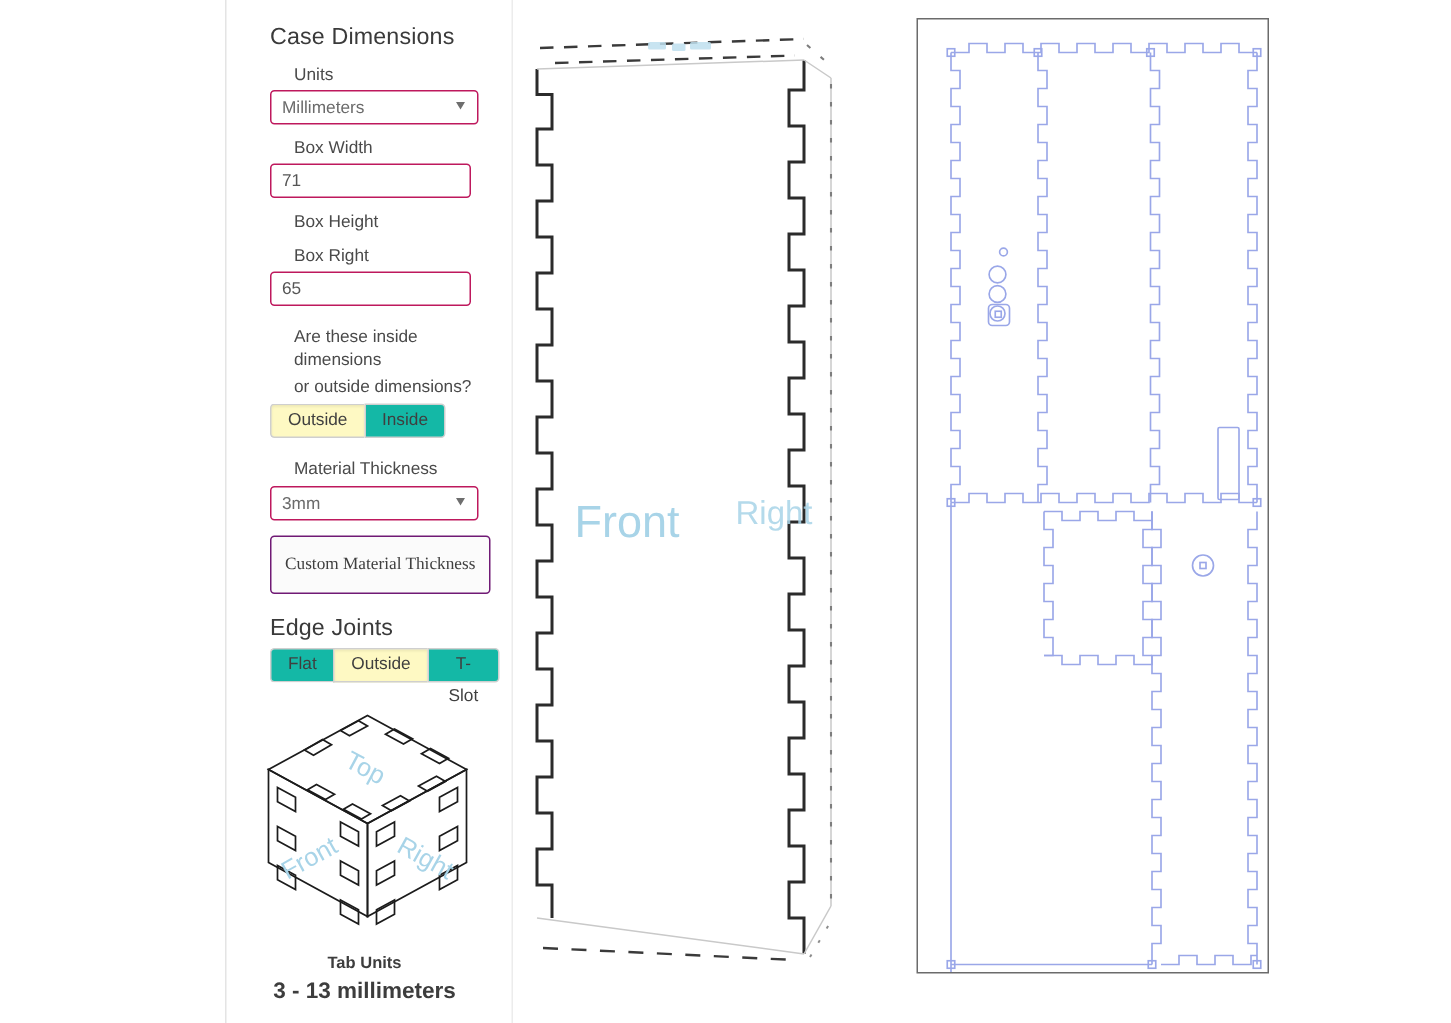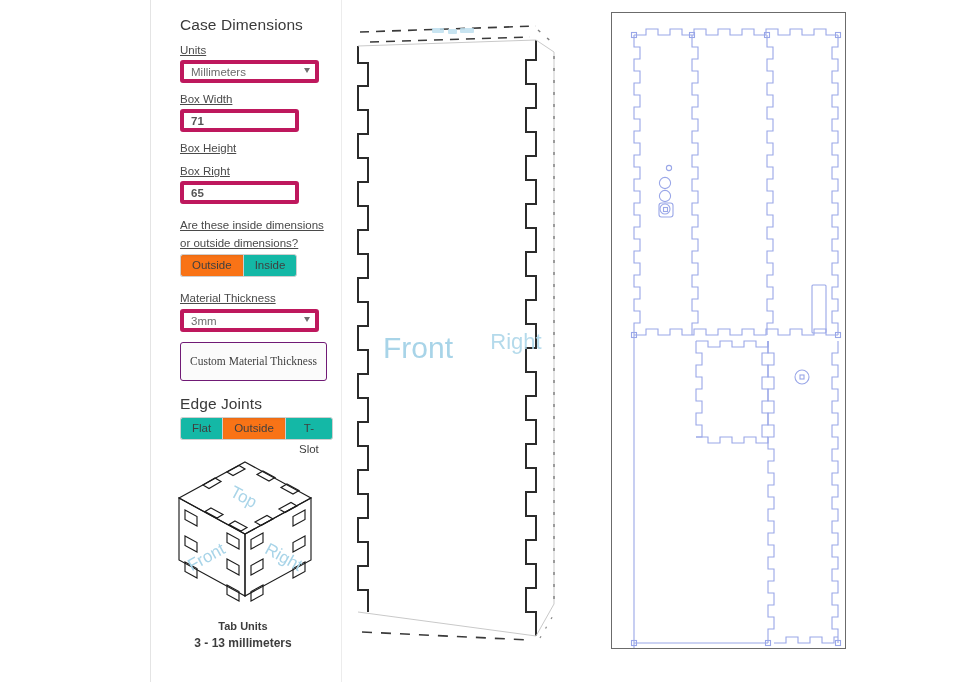--- a/index.html
+++ b/index.html
@@ -15,59 +15,59 @@
     position:absolute;left:150px;top:0;width:192px;height:682px;
     background:#ffffff;border-left:1px solid #e4e4e4;border-right:1px solid #ececec;
     box-sizing:border-box;padding:0 8px;
   }
   .sect-title{
     font-size:15.5px;color:#3a3a3a;font-weight:400;letter-spacing:.1px;
     margin:16px 0 6px 0;padding-left:21px;
   }
   .fld{padding-left:21px;}
   .lbl{
-    font-size:11.5px;color:#4a4a4a;margin:9px 0 3px 0;line-height:14px;text-decoration:underline;
+    font-size:11.5px;color:#4a4a4a;margin:9px 0 3px 16px;line-height:14px;
   }
   .lbl.multi{margin-top:14px;line-height:15px;}
   select.ctl,input.ctl{
     -webkit-appearance:none;appearance:none;
     box-sizing:border-box;width:139px;height:23px;
-    border:4px solid #be185d;border-radius:3px;background:#fff;
+    border:1px solid #be185d;border-radius:3px;background:#fff;
     font-family:"Liberation Sans",sans-serif;font-size:11.5px;color:#6b6b6b;
     padding:0 7px;outline:none;
   }
-  input.ctl{color:#555;width:119px;font-weight:bold;}
+  input.ctl{color:#555;width:134px;}
   .selwrap{position:relative;display:inline-block;}
   .selwrap .caret{
     position:absolute;right:9px;top:8px;pointer-events:none;
     width:0;height:0;border-left:3.5px solid transparent;border-right:3.5px solid transparent;
     border-top:5px solid #6e6e6e;
   }
   .btngrp{display:flex;margin-top:4px;}
   .btngrp .gbtn{
     box-sizing:border-box;height:23px;line-height:21px;
     border:1px solid #cfcfcf;background:#14b8a6;color:#3f3f3f;
     font-family:"Liberation Sans",sans-serif;font-size:11.5px;
     padding:0 11px;margin:0;cursor:pointer;border-right-width:0;
   }
   .btngrp .gbtn:first-child{border-radius:3px 0 0 3px;}
   .btngrp .gbtn:last-child{border-radius:0 3px 3px 0;border-right-width:1px;}
-  .btngrp .gbtn.on{background:#f97316;box-shadow:inset 0 1px 2px rgba(0,0,0,.08);}
+  .btngrp .gbtn.on{background:#fef9c3;box-shadow:inset 0 1px 2px rgba(0,0,0,.08);}
   .widebtn{
     box-sizing:border-box;height:39px;line-height:21px;margin-top:10px;
     border:1px solid #701a75;border-radius:3px;background:#fbfbfb;color:#3f3f3f;
     font-family:Liberation Serif, serif;font-size:11.5px;padding:0 9px;cursor:pointer;
   }
   .cube{margin:10px 0 0 6px;}
   .tabw{
     text-align:center;font-size:11px;font-weight:bold;color:#3d3d3d;
     margin-top:6px;padding-right:6px;
   }
   .tabr{
-    text-align:center;font-size:12px;font-weight:bold;color:#3d3d3d;
+    text-align:center;font-size:15px;font-weight:bold;color:#3d3d3d;
     margin-top:4px;padding-right:6px;
   }
 
   
   .preview3d{position:absolute;left:340px;top:0;width:250px;height:682px;}
   
   .cutpanel{position:absolute;left:611px;top:12px;width:235px;height:637px;
     border:1px solid #6b6b6b;background:#fff;box-sizing:border-box;}
 </style>
 </head>

